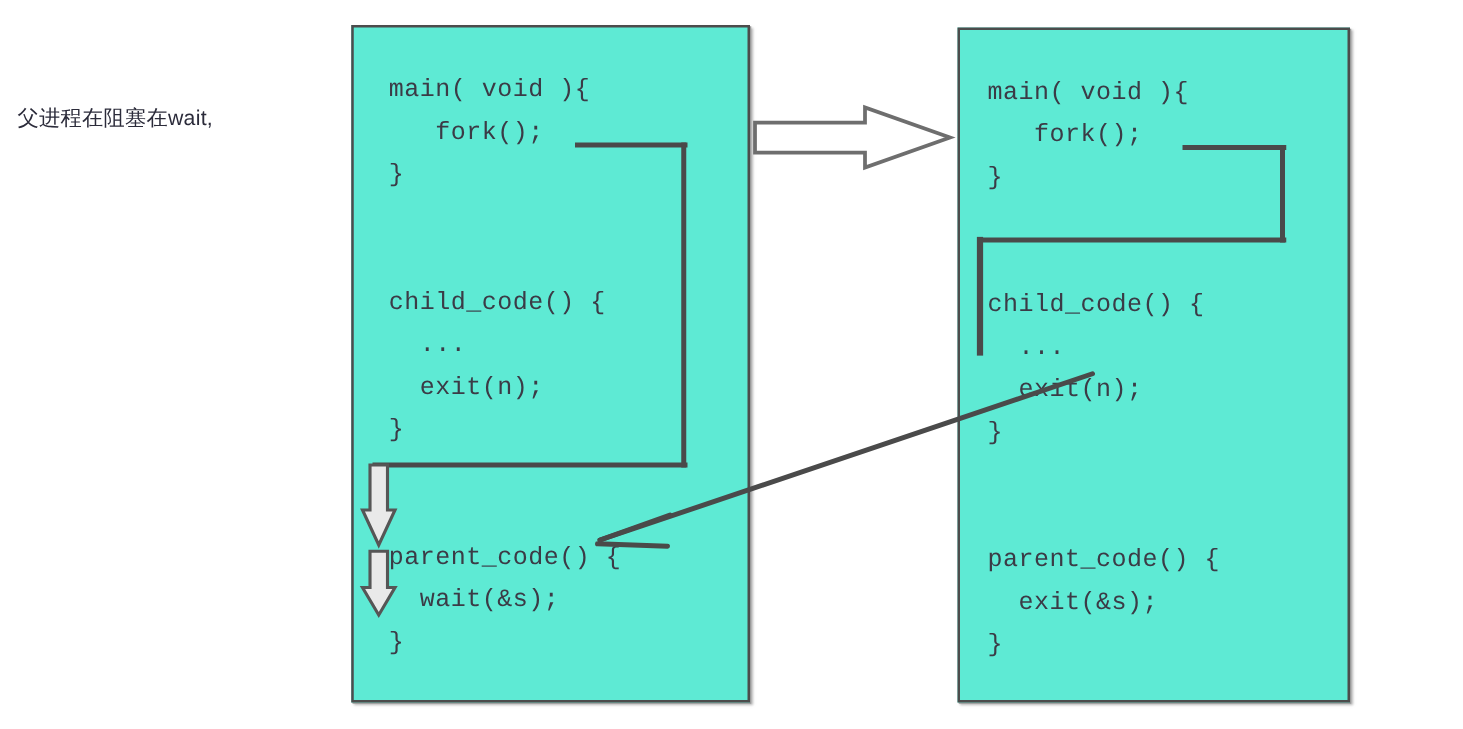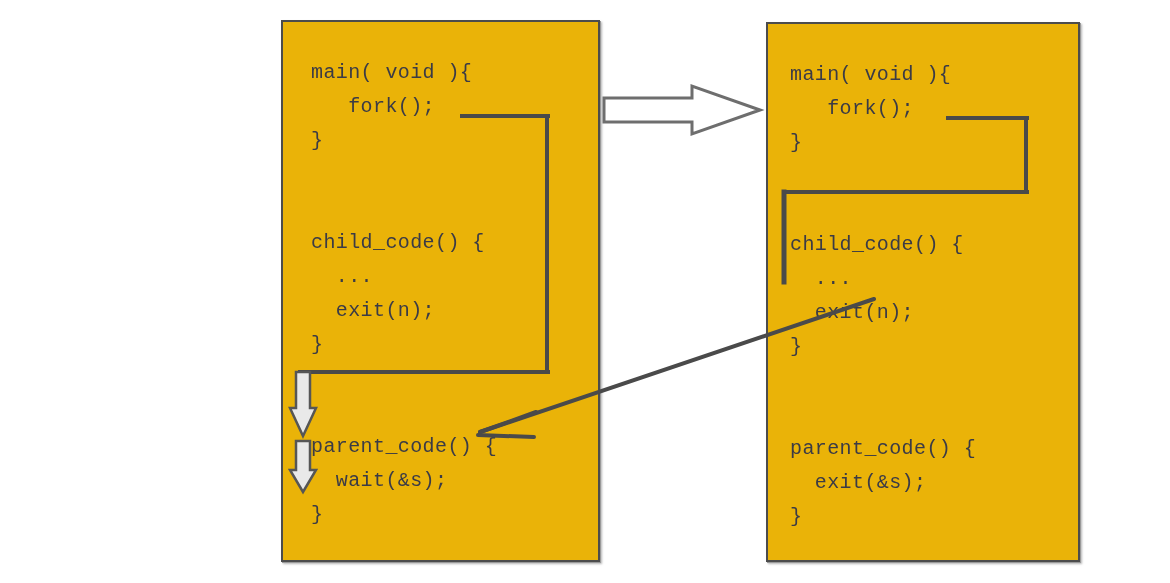--- a/index.html
+++ b/index.html
@@ -27,21 +27,21 @@
     font-size: 17px;
     line-height: 26px;
     letter-spacing: 0.2px;
     white-space: nowrap;
   }
   .annotation .line { display: block; }
 
   
   .code-box {
     position: absolute;
-    background: #eab308;
+    background: #5eead4;
     border: 2px solid #4c4c4c;
     box-shadow: 1px 1px 0 #9a9a9a, 2px 2px 2px rgba(120,120,120,0.55);
     box-sizing: border-box;
   }
   #box-left  { left: 281px; top: 20px; width: 319px; height: 542px; }
   #box-right { left: 766px; top: 22px; width: 314px; height: 540px; }
 
   .code-text {
     position: absolute;
     left: 28px;
@@ -65,20 +65,21 @@
     height: 583px;
     pointer-events: none;
   }
 </style>
 </head>
 <body>
 
 <div id="canvas">
 
   <div class="annotation">
+    <span class="line">父进程在阻塞在wait,</span>
   </div>
 
   <div class="code-box" id="box-left">
     <pre class="code-text">main( void ){
    fork();
 }
 
 
 child_code() {
   ...

